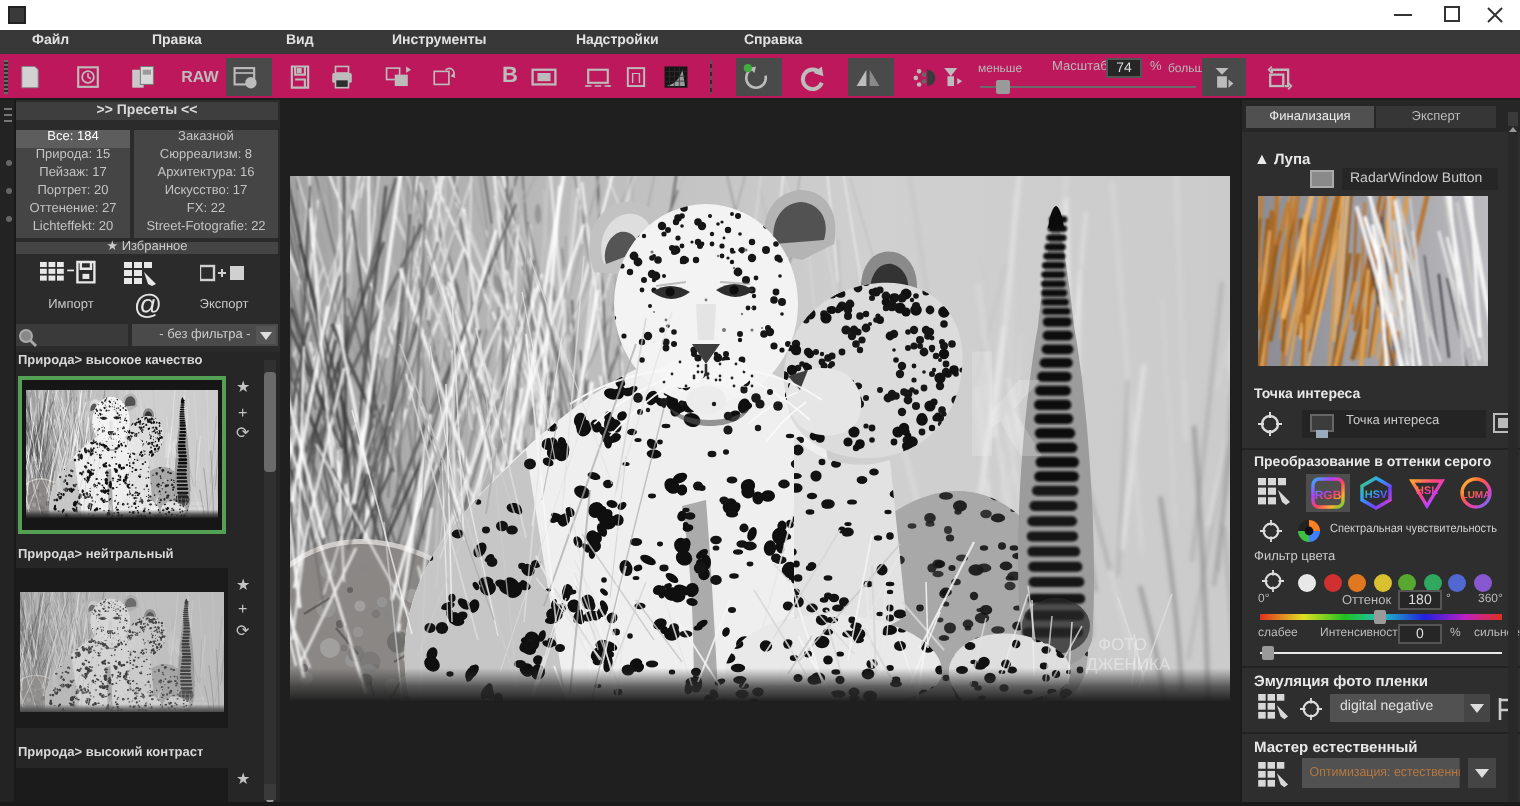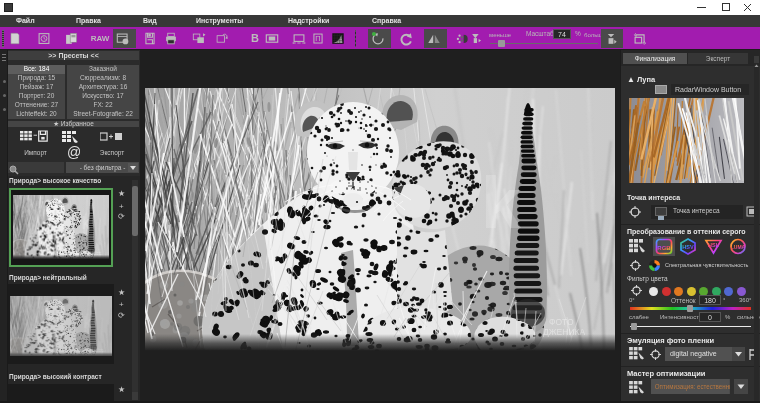--- a/index.html
+++ b/index.html
@@ -17,21 +17,21 @@
     </div>
     <div class="abs" style="left:0;top:15px;width:760px;height:12px;background:#383838">
       <div class="abs" style="left:2px;top:17px;width:2px;height:8px;background:repeating-linear-gradient(#6a6a6a 0 1px,#383838 1px 2px)"></div>
       <div class="abs" style="left:16px;top:2px;font-size:7px;font-weight:bold;color:#e2e2e2">Файл</div>
       <div class="abs" style="left:76px;top:2px;font-size:7px;font-weight:bold;color:#e2e2e2">Правка</div>
       <div class="abs" style="left:143px;top:2px;font-size:7px;font-weight:bold;color:#e2e2e2">Вид</div>
       <div class="abs" style="left:196px;top:2px;font-size:7px;font-weight:bold;color:#e2e2e2">Инструменты</div>
       <div class="abs" style="left:288px;top:2px;font-size:7px;font-weight:bold;color:#e2e2e2">Надстройки</div>
       <div class="abs" style="left:372px;top:2px;font-size:7px;font-weight:bold;color:#e2e2e2">Справка</div>
     </div>
-    <div class="abs" style="left:0;top:27px;width:760px;height:23px;background:#a21caf;border-bottom:1px solid #1d1d1d">
+    <div class="abs" style="left:0;top:27px;width:760px;height:23px;background:#be185d;border-bottom:1px solid #1d1d1d">
       <div class="abs" style="left:2px;top:3px;width:2px;height:17px;background:repeating-linear-gradient(#6a6a6a 0 1px,#2d2d2d 1px 2px)"></div>
       <div class="abs" style="left:5px;top:2px;width:20px;height:19px;"><svg width="20" height="19" viewBox="-2.2 -2.2 24.4 23.3">
           <path d="M5,3 h8 l2,2 v11 h-10 z" fill="#d2d2d2"></path>
           <path d="M5,3 h8 l2,2 v11 h-10 z" fill="none" stroke="#888" stroke-width="0.6"></path>
         </svg></div>
       <div class="abs" style="left:34px;top:2px;width:20px;height:19px;"><svg width="20" height="19" viewBox="-2.2 -2.2 24.4 23.3">
           <rect x="4" y="3.5" width="12" height="12" fill="none" stroke="#bcbcbc" stroke-width="1.3"></rect>
           <circle cx="10" cy="9.5" r="3.6" fill="none" stroke="#bcbcbc" stroke-width="1.1"></circle>
           <path d="M10,7.2 v2.3 l1.8,1" stroke="#bcbcbc" fill="none"></path>
         </svg></div>
@@ -2229,21 +2229,21 @@
           <rect x="5" y="9.6" width="4" height="3.6"></rect>
         </g>
         <path d="M10,6 l6,6 -2,1.5 -2,-1.5 z" fill="#d8d8d8"></path>
       </svg><svg class="abs" style="left:29px;top:299px" width="11" height="11" viewBox="0 0 12 12">
         <circle cx="6" cy="6" r="4" fill="none" stroke="#ddd" stroke-width="1.2"></circle>
         <path d="M6,0 v3 M6,9 v3 M0,6 h3 M9,6 h3" stroke="#ddd"></path>
       </svg><div class="abs" style="left:44px;top:297px;width:67px;height:14px;background:#515151;color:#e0e0e0;font-size:7px;line-height:14px;padding-left:5px">digital negative</div><div class="abs" style="left:111px;top:297px;width:13px;height:14px;background:#454545"><svg width="13" height="14">
           <path d="M3,5 l3.5,4.5 3.5,-4.5 z" fill="#ddd"></path>
         </svg></div><svg class="abs" style="left:127px;top:298px" width="11" height="13">
         <path d="M2,1 v11 M2,2 h7 l-2,2.5 2,2.5 h-7" fill="none" stroke="#ccc" stroke-width="1.3"></path>
-      </svg><div class="abs" style="left:0;top:316px;width:140px;height:1px;background:#222"></div><div class="abs" style="left:6px;top:319px;font-size:7.5px;font-weight:bold;color:#e8e8e8">Мастер оптимизации</div><svg class="abs" style="left:8px;top:331px" width="17" height="14" viewBox="0 0 18 15">
+      </svg><div class="abs" style="left:0;top:316px;width:140px;height:1px;background:#222"></div><div class="abs" style="left:6px;top:319px;font-size:7.5px;font-weight:bold;color:#e8e8e8">Мастер естественный</div><svg class="abs" style="left:8px;top:331px" width="17" height="14" viewBox="0 0 18 15">
         <g fill="#d8d8d8">
           <rect x="0" y="0" width="4" height="3.6"></rect>
           <rect x="5" y="0" width="4" height="3.6"></rect>
           <rect x="10" y="0" width="4" height="3.6"></rect>
           <rect x="0" y="4.8" width="4" height="3.6"></rect>
           <rect x="5" y="4.8" width="4" height="3.6"></rect>
           <rect x="0" y="9.6" width="4" height="3.6"></rect>
           <rect x="5" y="9.6" width="4" height="3.6"></rect>
         </g>
         <path d="M10,6 l6,6 -2,1.5 -2,-1.5 z" fill="#d8d8d8"></path>

